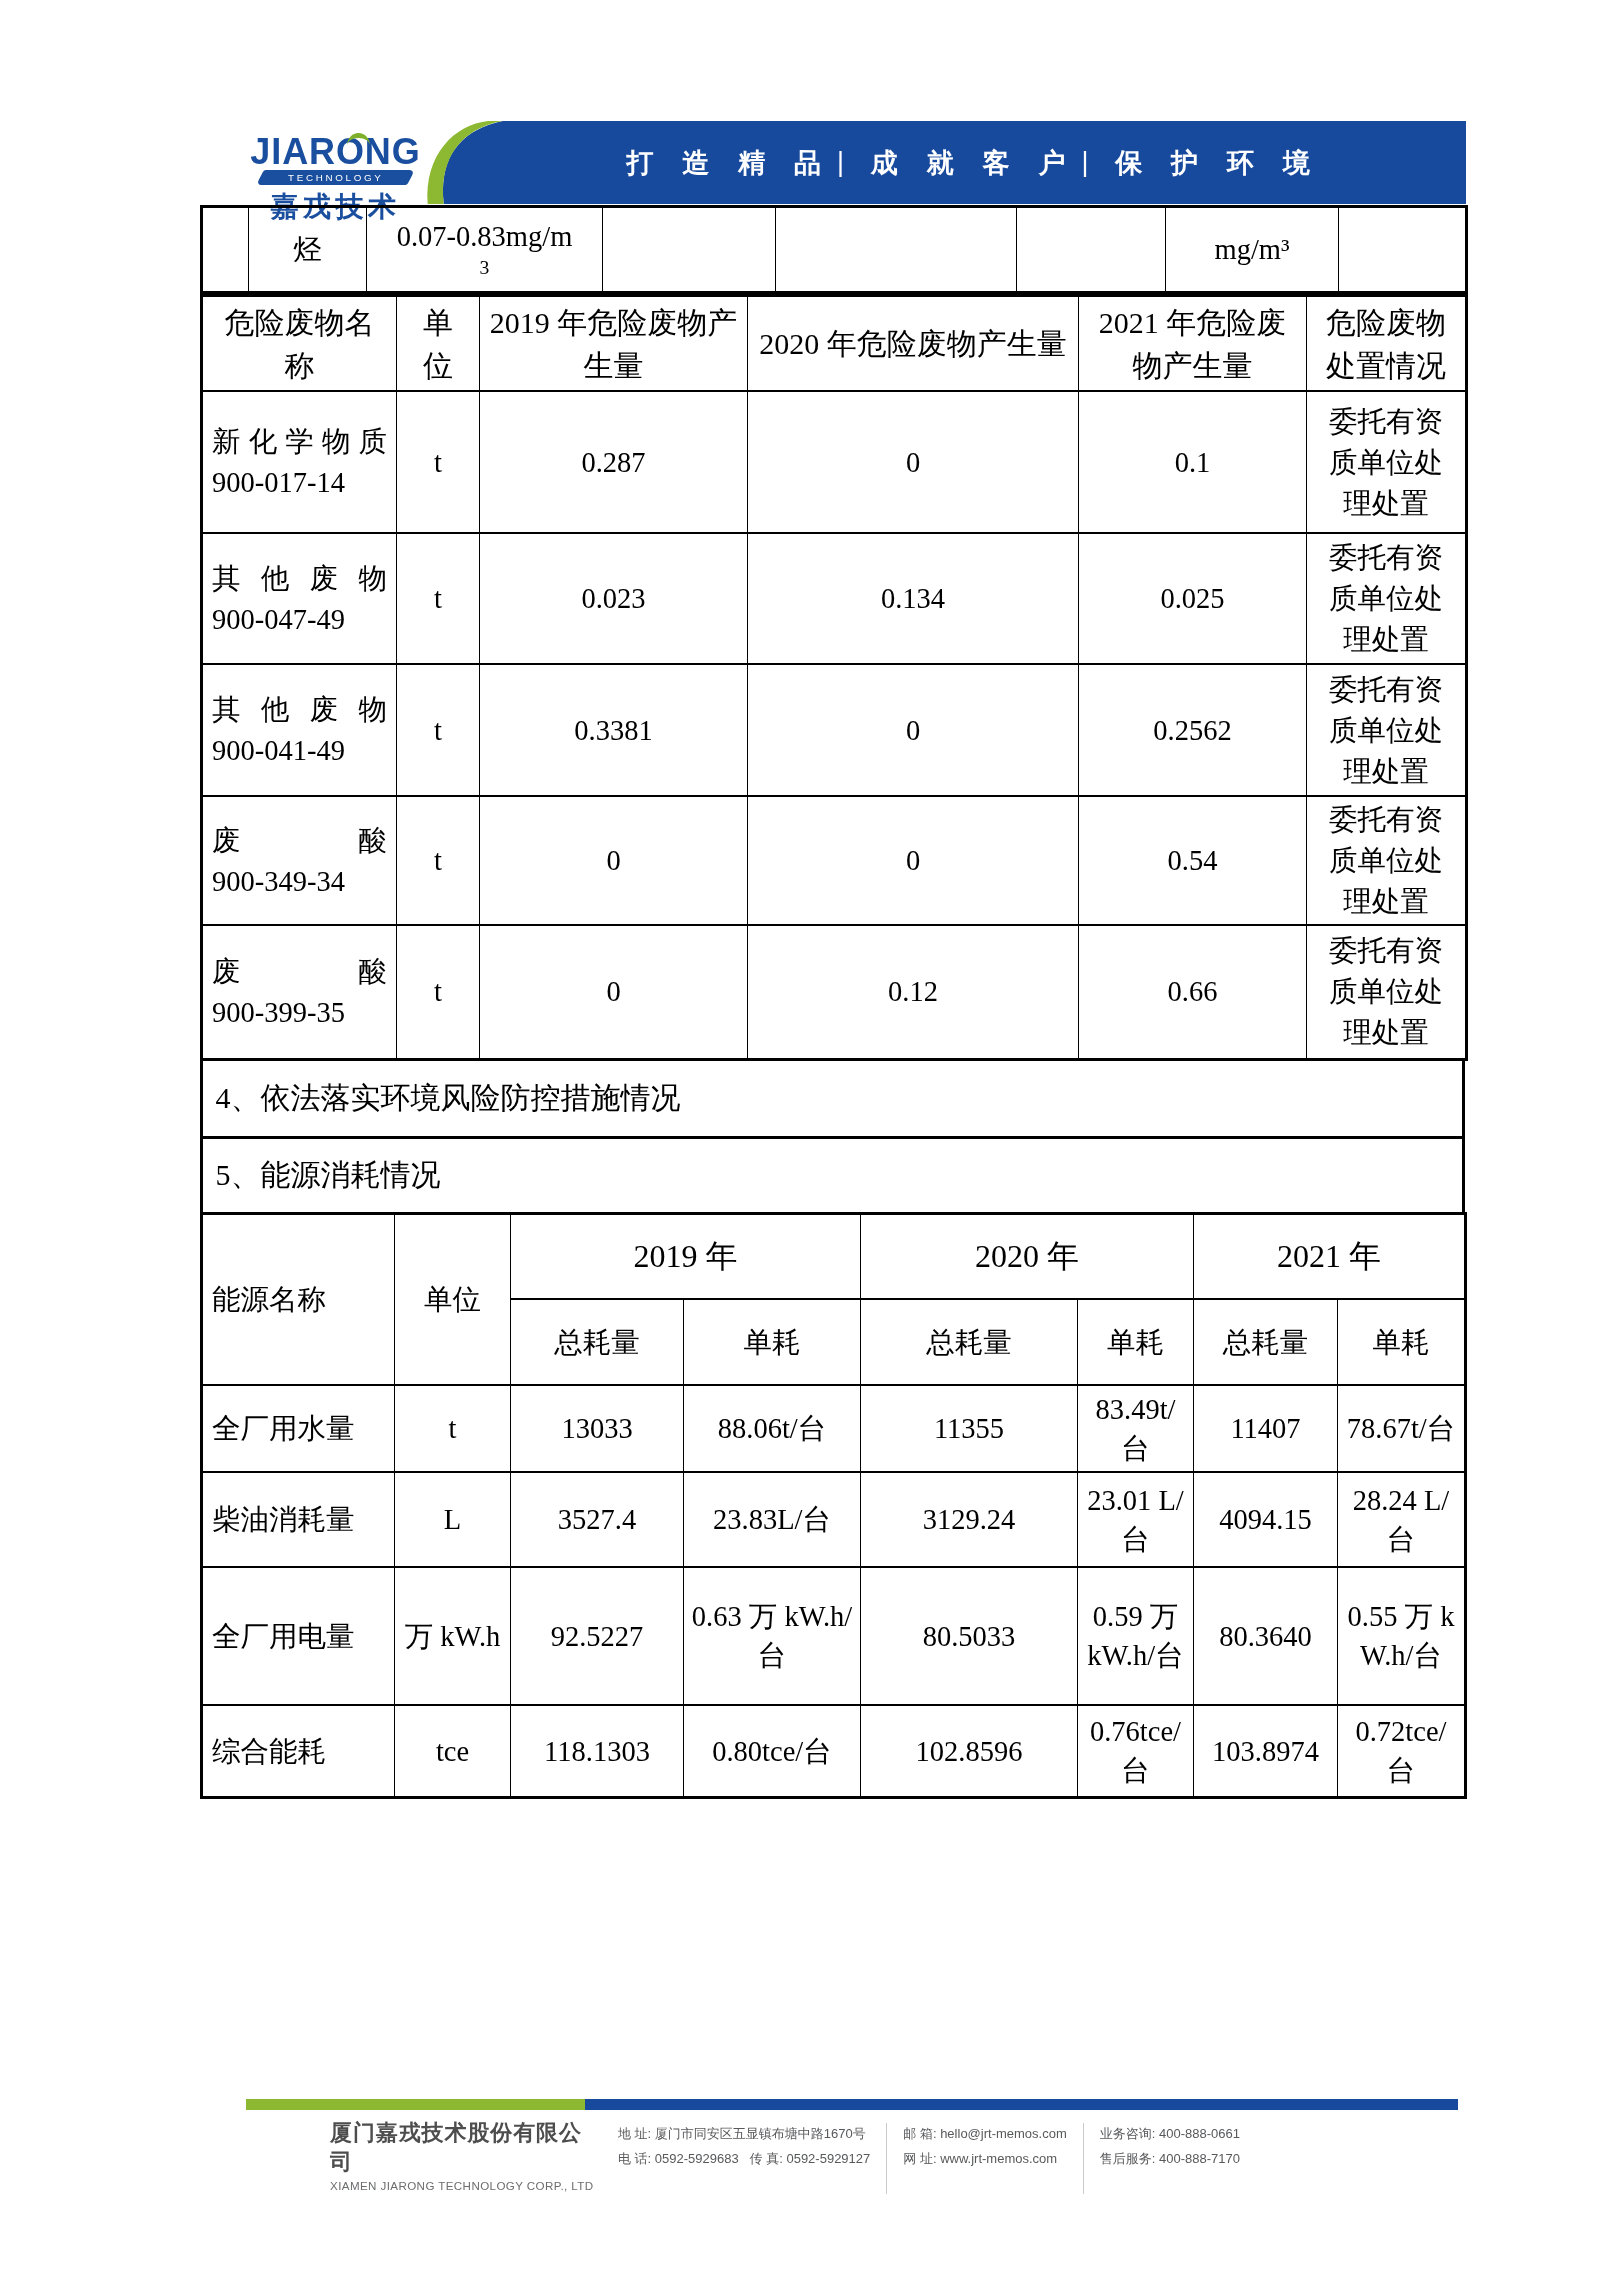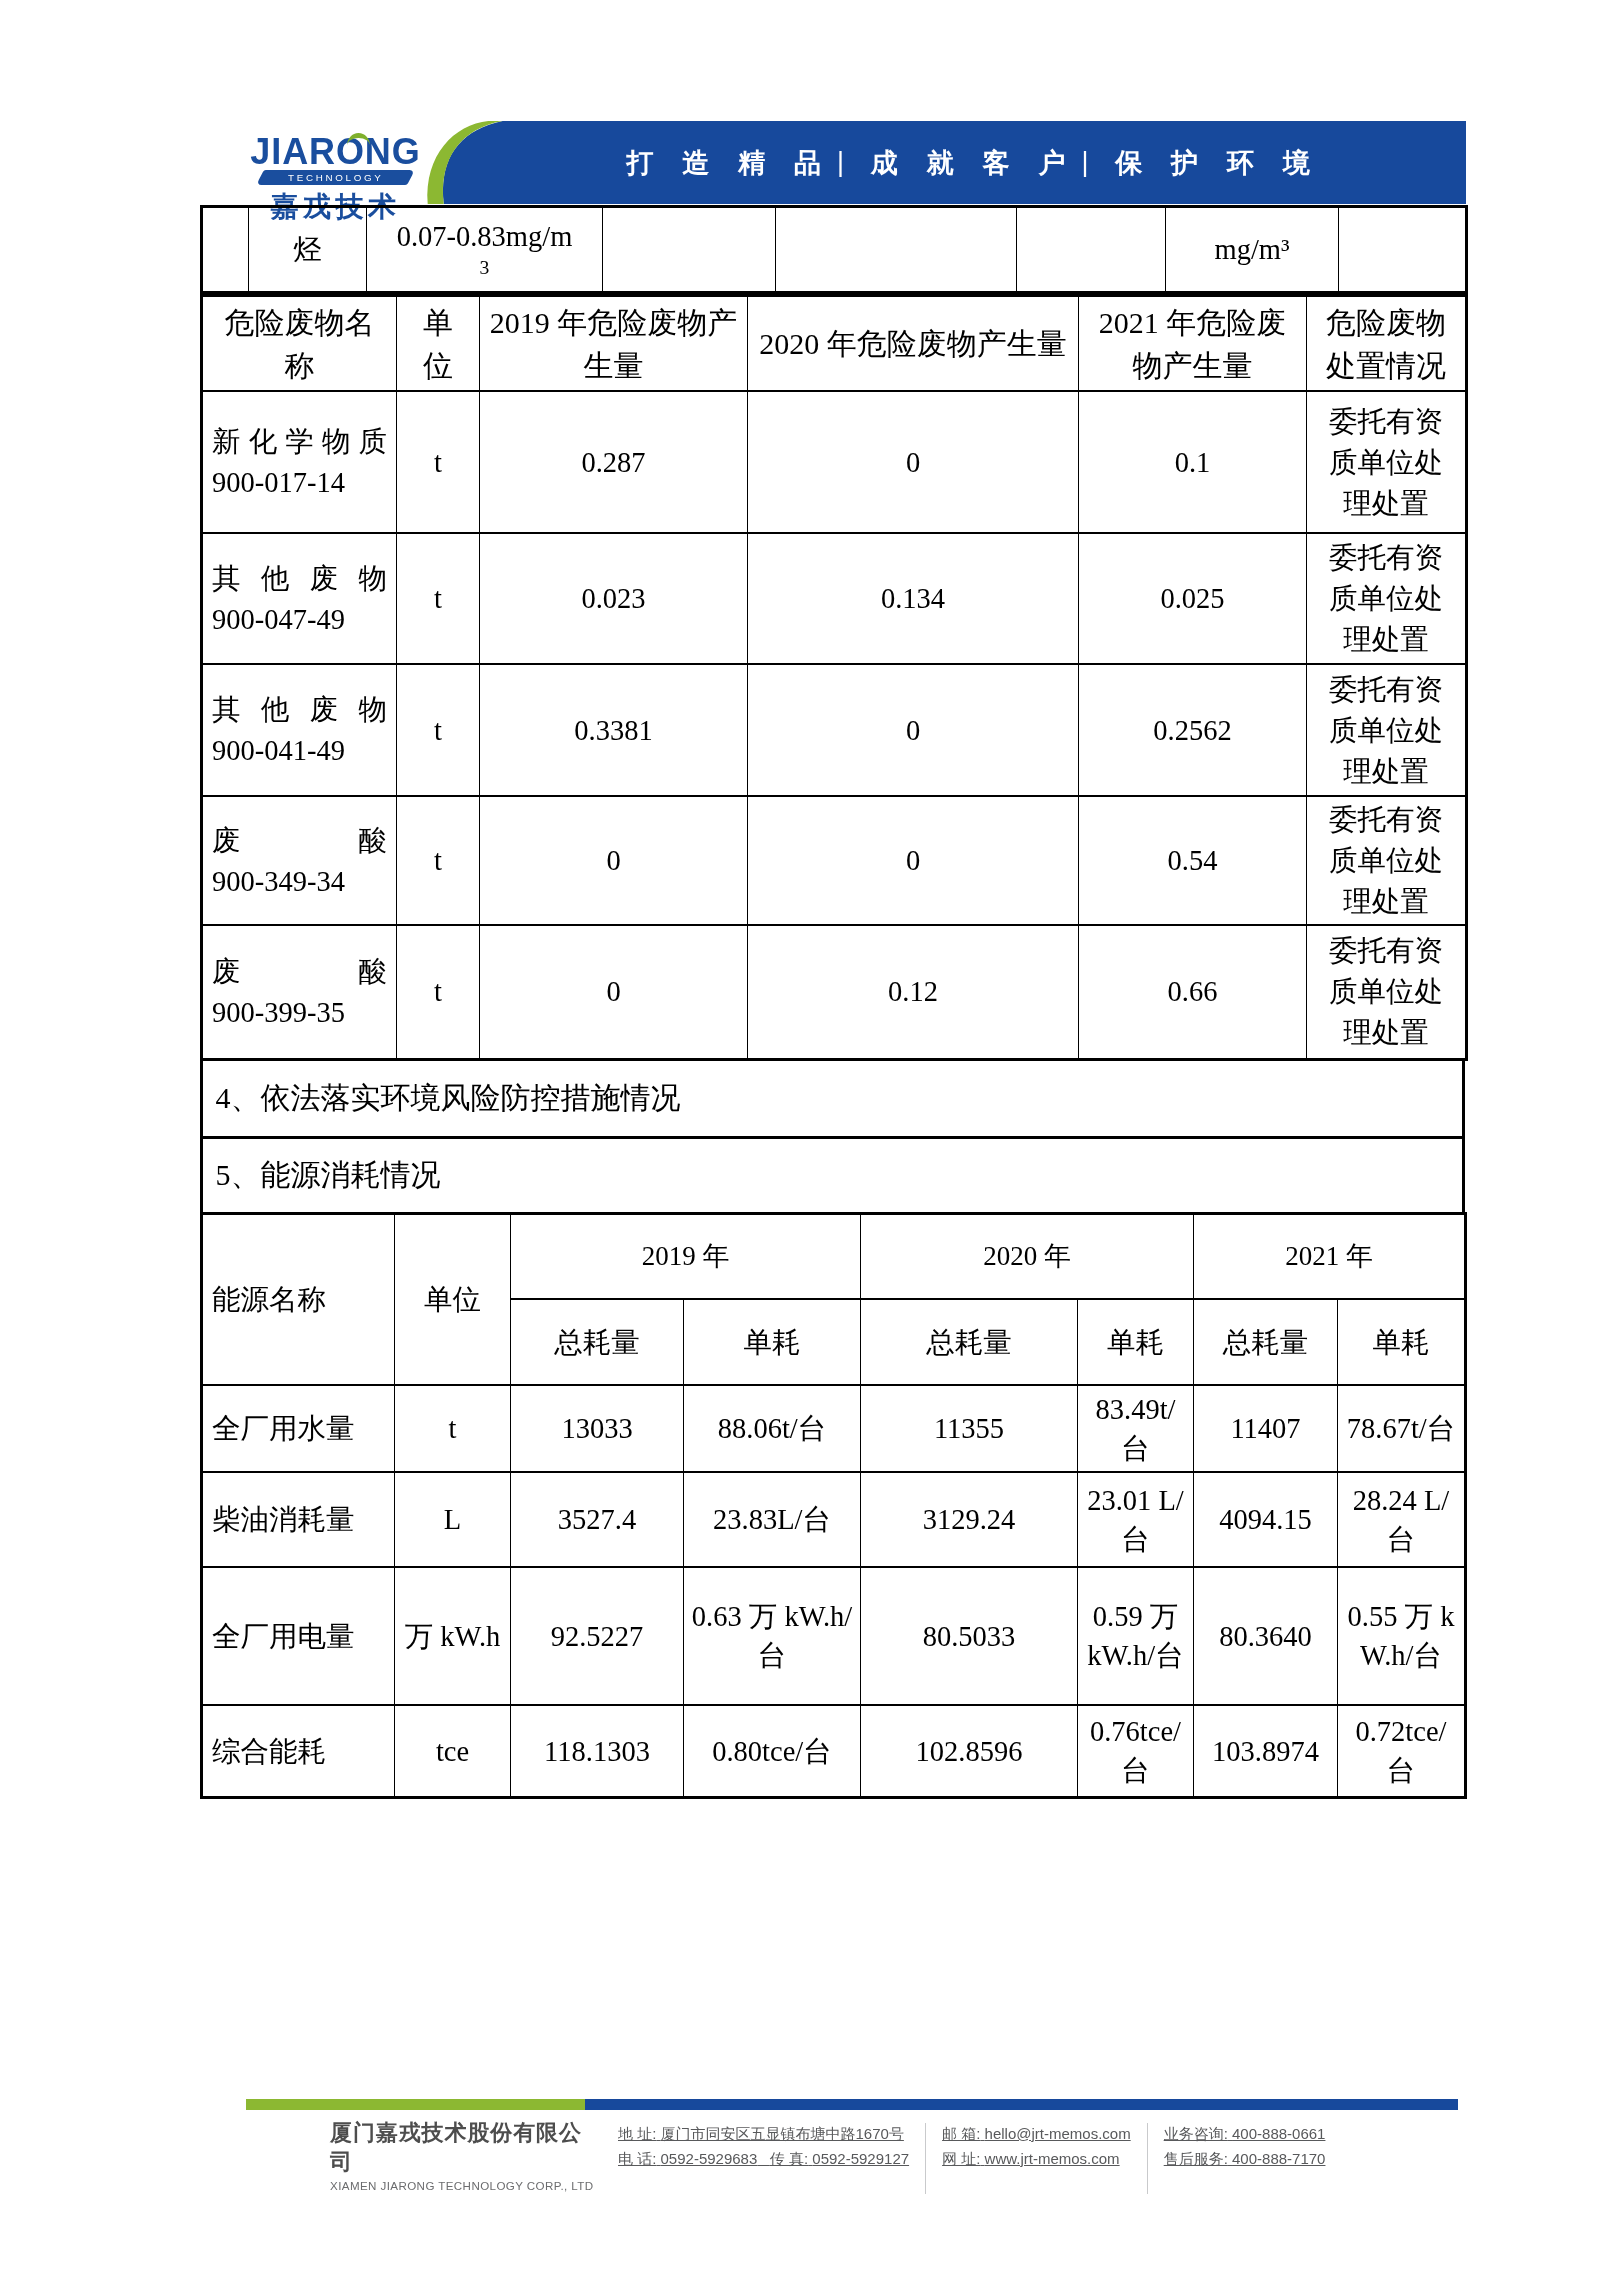--- a/index.html
+++ b/index.html
@@ -72,33 +72,33 @@
   .para {
     border-left:3.6px solid #000; border-right:3.6px solid #000; border-top:3.6px solid #000;
     height:192px; padding:6.2px 10.7px 0 10.7px;
     font-size:30px; line-height:44px; letter-spacing:2.2px;
     text-align:justify;
   }
 
   
   .t-energy td { word-break:break-all; line-height:39px; }
   .t-energy td.ename { text-align:left; padding-left:9px; word-break:keep-all; }
-  .t-energy .yr { font-size:27px; }
+  .t-energy .yr { font-size:32px; }
 
   
   .foot-bar { position:absolute; left:246px; top:2099px; width:1212px; height:10.7px; display:flex; }
   .foot-bar .g { width:339px; height:10.7px; background:#8cb832; }
   .foot-bar .b { width:873px; height:10.7px; background:#17499c; }
   .foot { position:absolute; left:330px; top:2119px; width:1132px;
           display:flex; align-items:flex-start;
           font-family:"Liberation Sans","DejaVu Sans",sans-serif; color:#58595b; }
   .f-co { width:272px; }
   .f-co-cn { font-size:22px; font-weight:bold; color:#4d4d4d; letter-spacing:0.9px; line-height:28.5px; }
   .f-co-en { font-size:11.6px; color:#6b6c6e; letter-spacing:0.4px; line-height:19.6px; }
-  .f-block { padding:1.8px 16px 0 16px; font-size:15px; line-height:25px; white-space:nowrap;text-decoration:underline; }
+  .f-block { padding:1.8px 16px 0 16px; font-size:13px; line-height:25px; white-space:nowrap; }
   .f-div { width:0; border-left:1.8px solid #c9cacc; align-self:stretch; margin-top:3.6px; margin-bottom:1.8px; }
   .f-lab { color:#58595b; }
 </style>
 </head>
 <body>
 
 <div class="hdr">
   <div class="logo">
     <div class="logo-en">
       <span>JIARONG</span>

